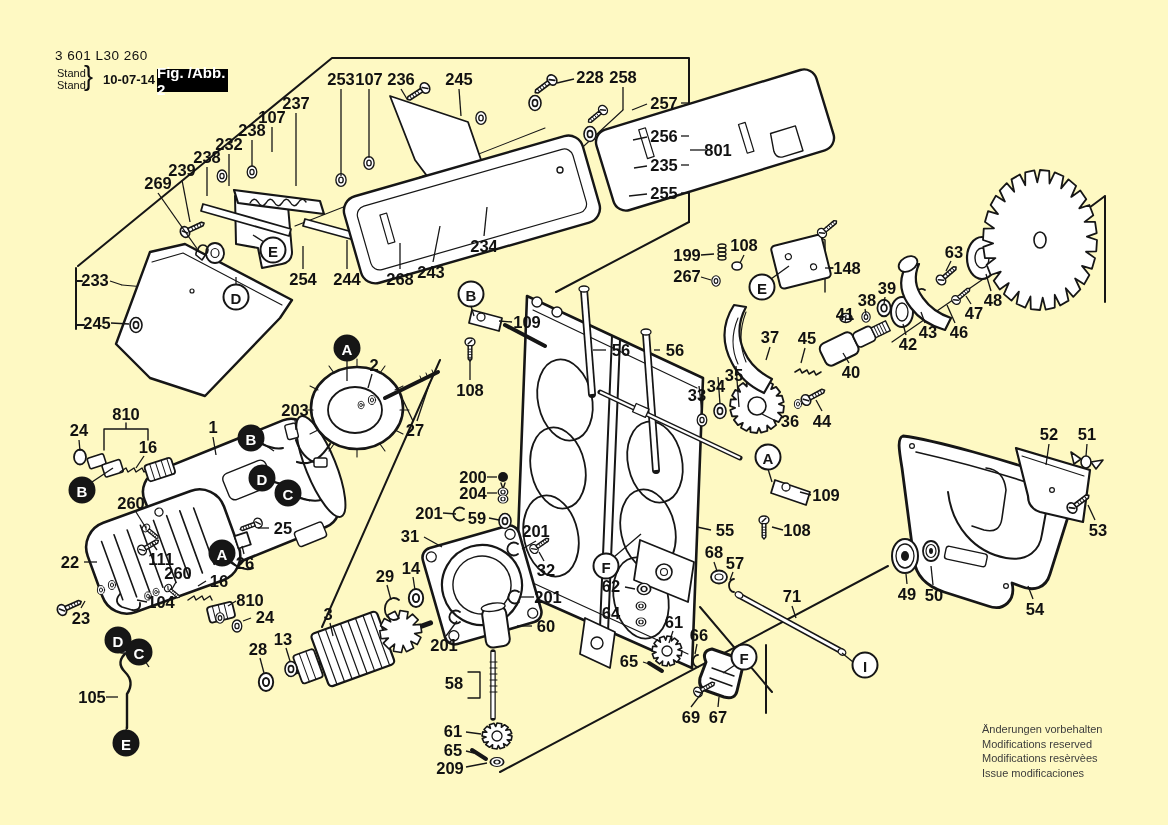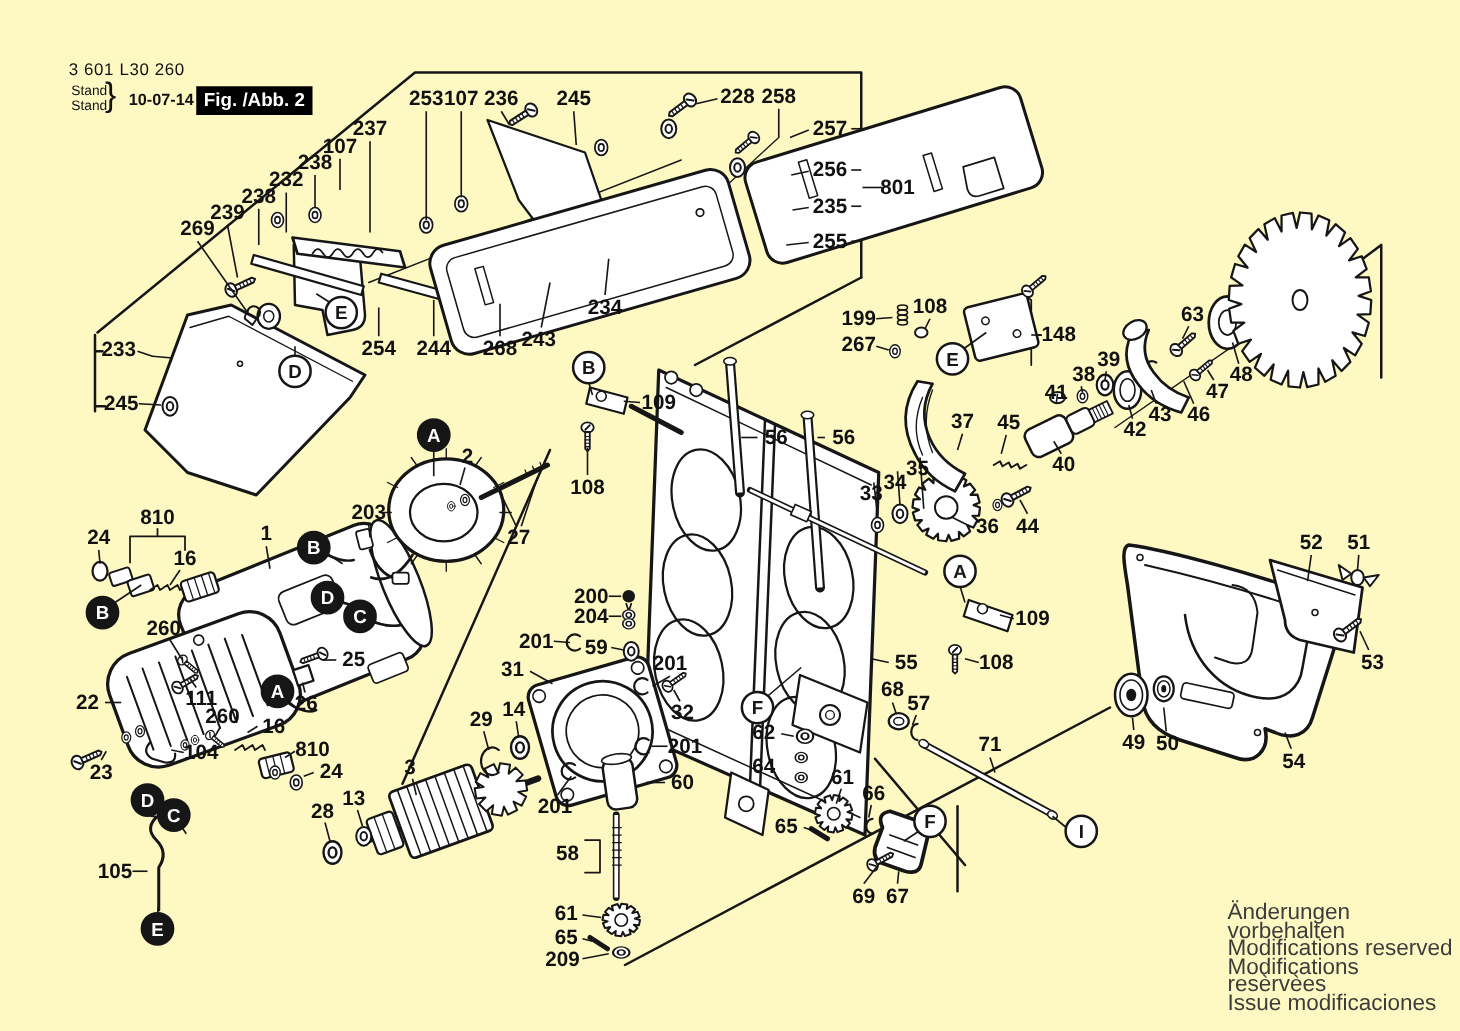--- a/index.html
+++ b/index.html
@@ -3,23 +3,23 @@
 <meta charset="utf-8">
 <style>
   html,body{margin:0;padding:0;background:#e8e8e8;}
   .page{position:relative;width:1168px;height:825px;background:#fef9c3;overflow:hidden;
         font-family:"Liberation Sans",sans-serif;color:#111;}
   .abs{position:absolute;}
   .partno{left:55px;top:48px;font-size:13.5px;letter-spacing:.5px;}
   .standblock{left:57px;top:67px;font-size:11px;line-height:12px;}
   .brace{left:84px;top:61px;font-size:27px;font-weight:400;}
   .issuedate{left:103px;top:72px;font-size:13px;font-weight:bold;}
-  .figbox{left:157px;top:69px;width:93px;height:23px;background:#000;color:#fff;
+  .figbox{left:157px;top:69px;width:71px;height:23px;background:#000;color:#fff;
           font-weight:700;font-size:15px;display:flex;align-items:center;justify-content:center;}
-  .notes{left:982px;top:722px;font-size:18px;line-height:14.5px;color:#3c3c3c;}
+  .notes{left:982px;top:722px;font-size:11px;line-height:14.5px;color:#3c3c3c;}
   svg text.callout{font-family:"Liberation Sans",sans-serif;font-weight:700;font-size:16.5px;fill:#111;}
   svg text.marker{font-family:"Liberation Sans",sans-serif;font-weight:700;font-size:15px;}
   svg .ink{stroke:#161616;fill:none;stroke-linecap:round;stroke-linejoin:round;}
   svg .w{fill:#ffffff;stroke:#161616;stroke-linejoin:round;}
 </style>
 </head>
 <body>
 
 <div class="page">
 

